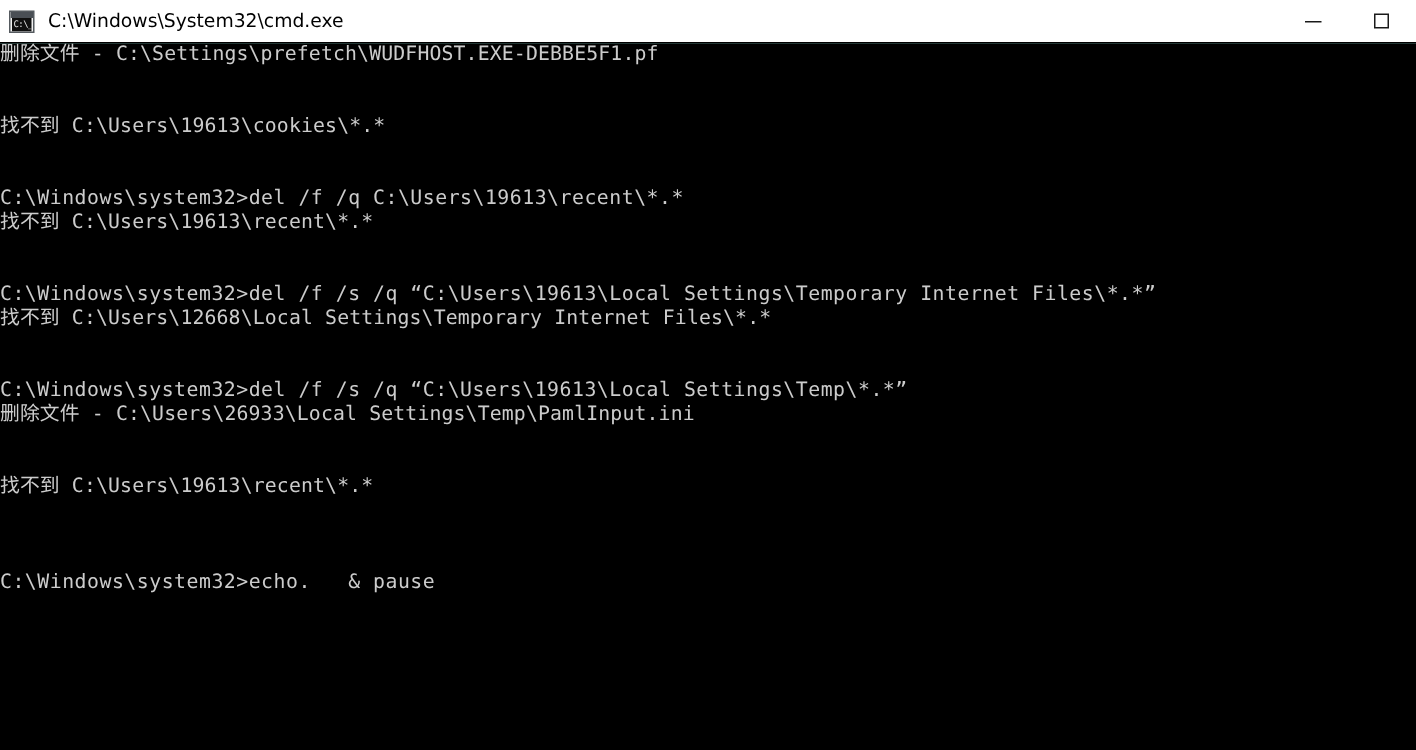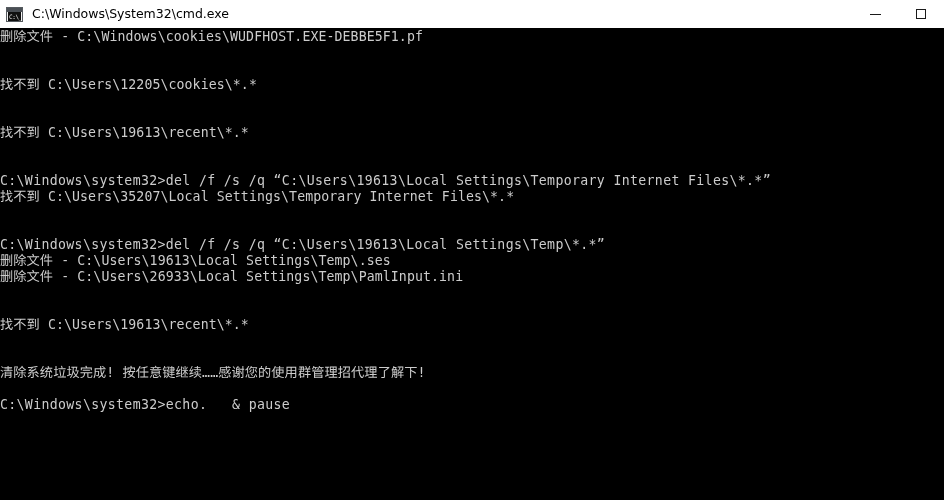--- a/index.html
+++ b/index.html
@@ -192,41 +192,40 @@
       </button>
       <button class="title-btn maximize" aria-label="Maximize">
         <span class="glyph-max"></span>
       </button>
     </div>
 
   </div>
 
   <div id="console">
     <div id="console-inner">
-        <div class="line cjk">删除文件 - C:\Windows\cookies\WUDFHOST.EXE-DEBBE5F1.pf</div>
-        <div class="line blank">&nbsp;</div>
-        <div class="line blank">&nbsp;</div>
-        <div class="line cjk">找不到 C:\Users\12205\cookies\*.*</div>
-        <div class="line blank">&nbsp;</div>
-        <div class="line blank">&nbsp;</div>
+        <div class="line cjk">删除文件 - C:\Settings\prefetch\WUDFHOST.EXE-DEBBE5F1.pf</div>
+        <div class="line blank">&nbsp;</div>
+        <div class="line blank">&nbsp;</div>
+        <div class="line cjk">找不到 C:\Users\19613\cookies\*.*</div>
+        <div class="line blank">&nbsp;</div>
+        <div class="line blank">&nbsp;</div>
+        <div class="line">C:\Windows\system32&gt;del /f /q C:\Users\19613\recent\*.*</div>
         <div class="line cjk">找不到 C:\Users\19613\recent\*.*</div>
         <div class="line blank">&nbsp;</div>
         <div class="line blank">&nbsp;</div>
         <div class="line">C:\Windows\system32&gt;del /f /s /q “C:\Users\19613\Local Settings\Temporary Internet Files\*.*”</div>
-        <div class="line cjk">找不到 C:\Users\35207\Local Settings\Temporary Internet Files\*.*</div>
+        <div class="line cjk">找不到 C:\Users\12668\Local Settings\Temporary Internet Files\*.*</div>
         <div class="line blank">&nbsp;</div>
         <div class="line blank">&nbsp;</div>
         <div class="line">C:\Windows\system32&gt;del /f /s /q “C:\Users\19613\Local Settings\Temp\*.*”</div>
-        <div class="line cjk">删除文件 - C:\Users\19613\Local Settings\Temp\.ses</div>
         <div class="line cjk">删除文件 - C:\Users\26933\Local Settings\Temp\PamlInput.ini</div>
         <div class="line blank">&nbsp;</div>
         <div class="line blank">&nbsp;</div>
         <div class="line cjk">找不到 C:\Users\19613\recent\*.*</div>
         <div class="line blank">&nbsp;</div>
         <div class="line blank">&nbsp;</div>
-        <div class="line cjk">清除系统垃圾完成! 按任意键继续……感谢您的使用群管理招代理了解下!</div>
         <div class="line blank">&nbsp;</div>
         <div class="line">C:\Windows\system32&gt;echo.   &amp; pause</div>
       </div>
     <div id="watermark"></div>
   </div>
 
 </div>
 
 </body></html>

